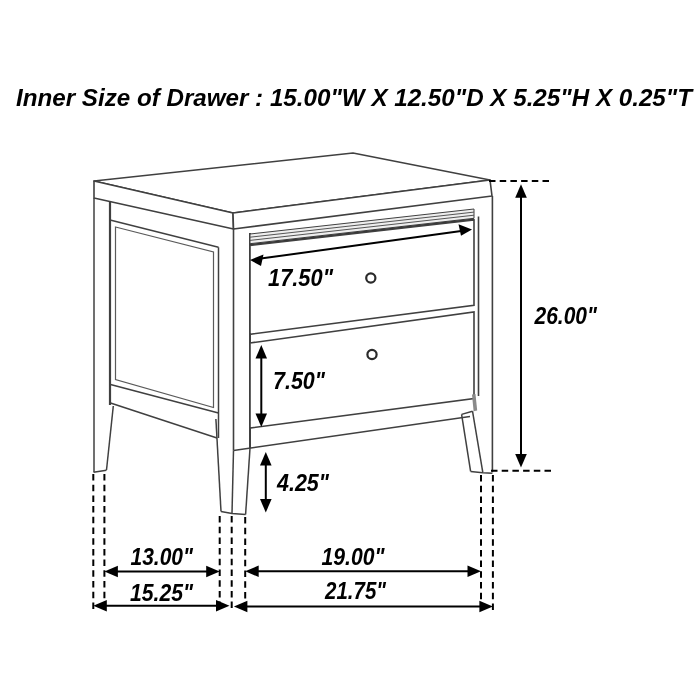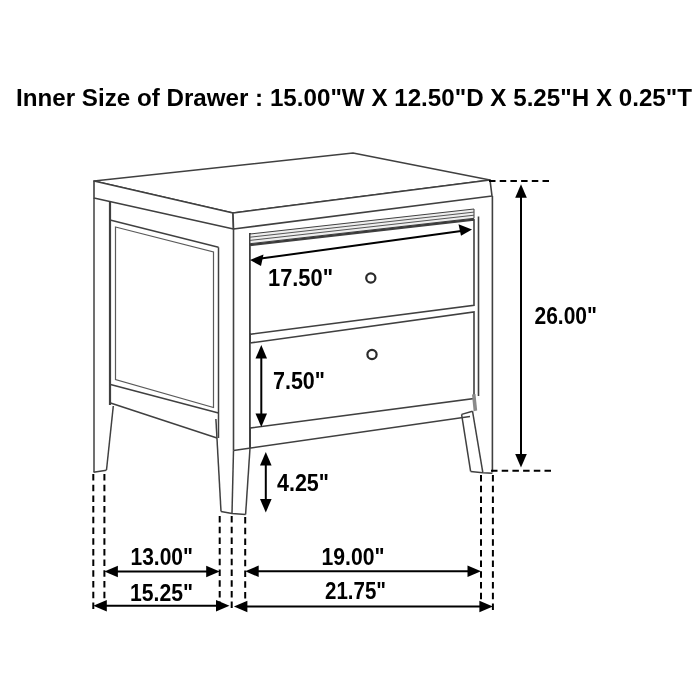--- a/index.html
+++ b/index.html
@@ -1,16 +1,16 @@
 <!DOCTYPE html>
 <html><head>
 <meta charset="utf-8">
 <style>
   html,body{margin:0;padding:0;background:#ffffff;}
-  .page{position:relative;width:688px;height:700px;background:#e5e5e5;font-family:"Liberation Sans", sans-serif;}
+  .page{position:relative;width:688px;height:700px;background:#e5e5e5;font-family:"Liberation Sans", sans-serif;font-style:italic;}
   svg{position:absolute;left:0;top:0;}
   text{font-family:"Liberation Sans", sans-serif;font-weight:bold;fill:#000;}
 </style>
 </head>
 <body>
 <div class="page">
 <svg width="700" height="700" viewBox="0 0 700 700">
   <defs>
     <marker id="ah" markerWidth="10" markerHeight="8" refX="9" refY="4" orient="auto" markerUnits="userSpaceOnUse"></marker>
   </defs>

